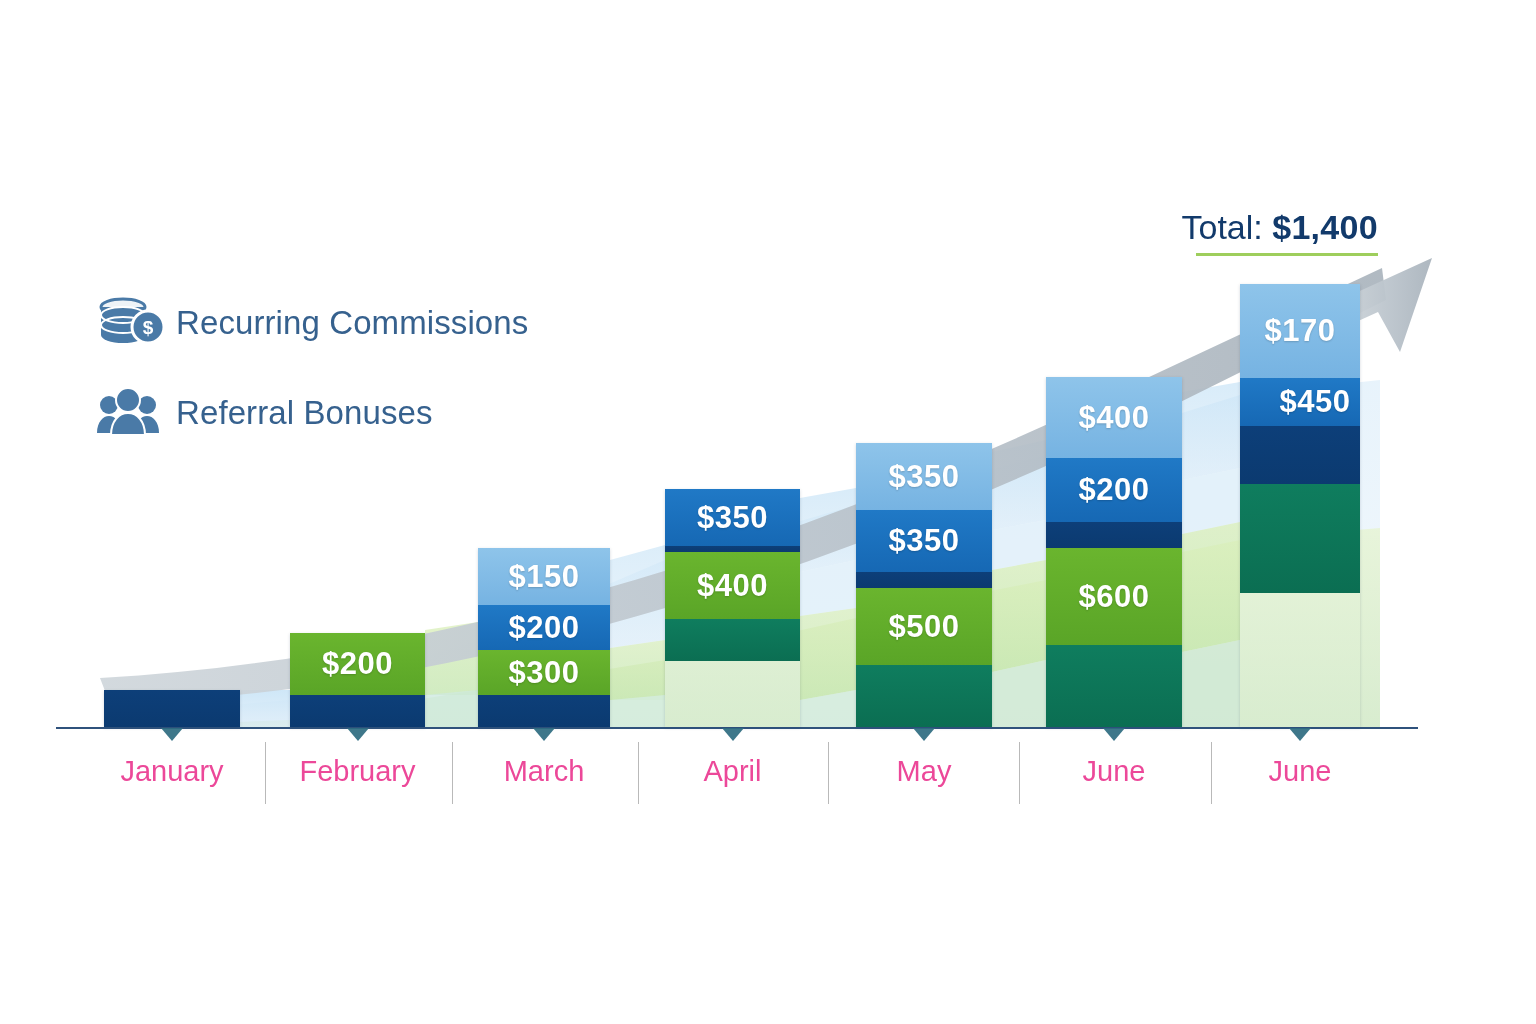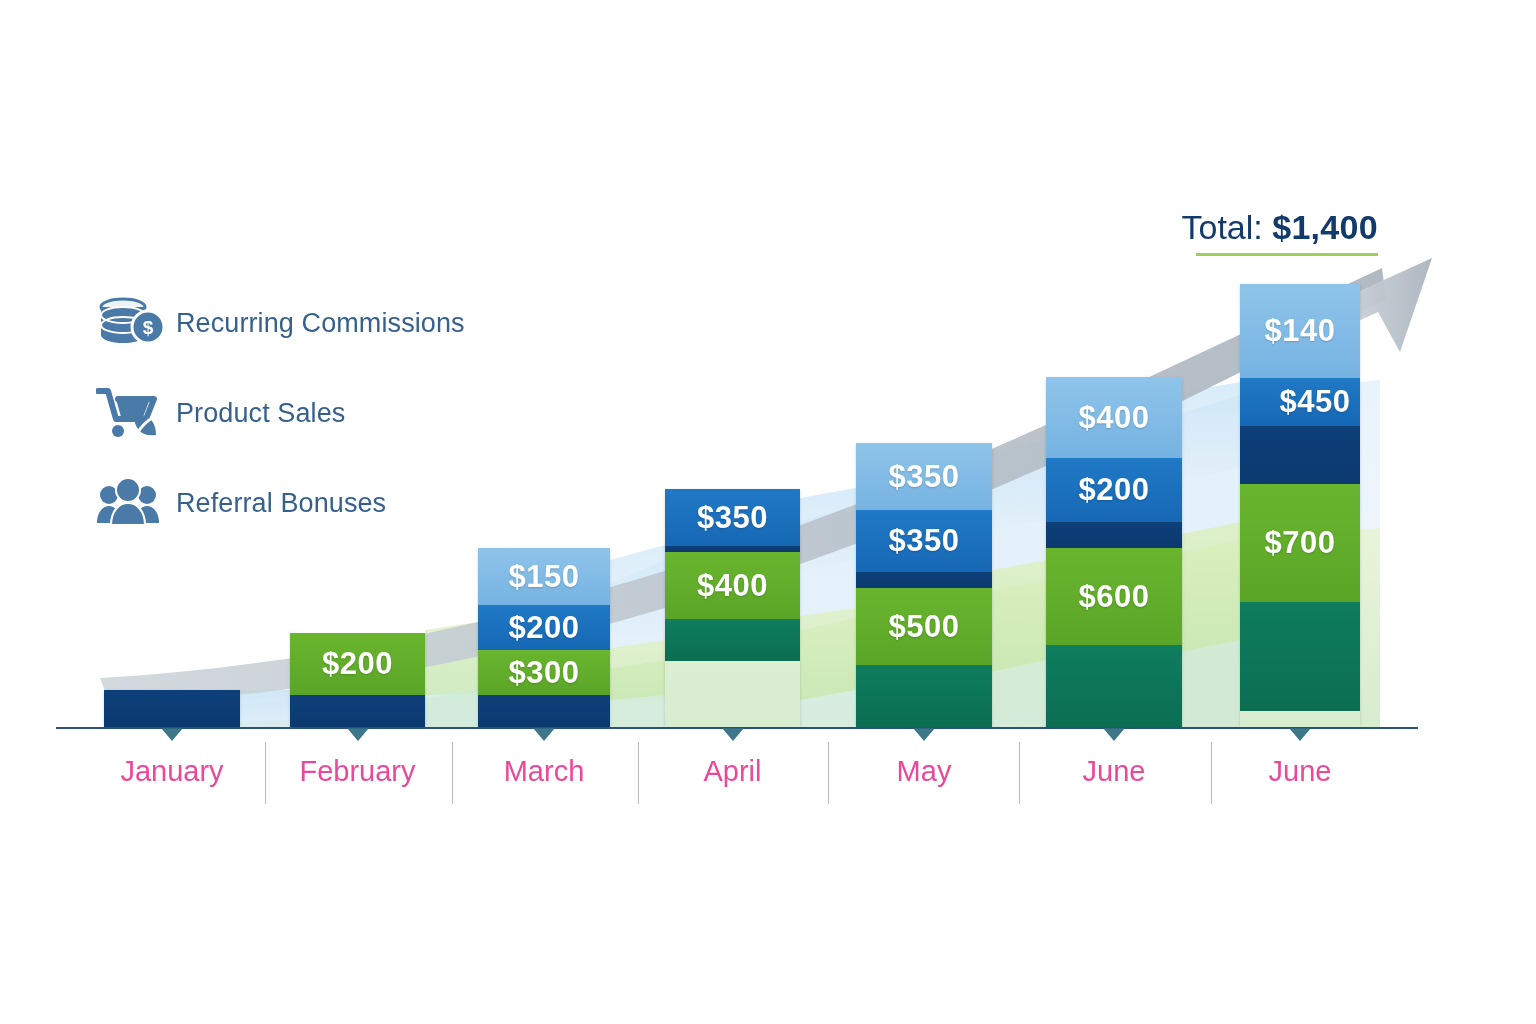--- a/index.html
+++ b/index.html
@@ -42,21 +42,21 @@
   }
   .legend-icon {
     width: 80px;
     height: 62px;
     flex: 0 0 80px;
     display: flex;
     align-items: center;
     justify-content: flex-start;
   }
   .legend-label {
-    font-size: 27px;
+    font-size: 33px;
     color: #36618e;
     letter-spacing: 0.1px;
     white-space: nowrap;
   }
 
   
   .total-box {
     position: absolute;
     right: 158px;
     top: 208px;
@@ -224,32 +224,20 @@
           <path d="M5 32 v8 a22 8 0 0 0 44 0 v-8" fill="#4a7aa7"></path>
           <ellipse cx="27" cy="20" rx="22" ry="8" fill="none" stroke="#fff" stroke-width="2"></ellipse>
           <ellipse cx="27" cy="30" rx="22" ry="8" fill="none" stroke="#fff" stroke-width="2"></ellipse>
           <circle cx="52" cy="32" r="16" fill="#4a7aa7" stroke="#fff" stroke-width="3"></circle>
           <text x="52" y="39" font-family="Liberation Sans, sans-serif" font-size="19" font-weight="700" fill="#ffffff" text-anchor="middle">$</text>
         </svg>
       </span>
       <span class="legend-label">Recurring Commissions</span>
     </div>
 
-    <div class="legend-item">
-      <span class="legend-icon">
-        <svg width="72" height="56" viewBox="0 0 72 56" aria-hidden="true">
-          <path d="M2 6 h10 l8 28 h30 l8 -20 h-36" fill="none" stroke="#4a7aa7" stroke-width="6" stroke-linecap="round" stroke-linejoin="round"></path>
-          <path d="M20 14 h34 l-7 18 h-22 z" fill="#4a7aa7"></path>
-          <circle cx="22" cy="46" r="6" fill="#4a7aa7"></circle>
-          <path d="M38 30 c14 -2 22 6 22 20 c-14 2 -22 -6 -22 -20 z" fill="#4a7aa7"></path>
-          <path d="M40 50 c6 -10 12 -15 18 -18" fill="none" stroke="#ffffff" stroke-width="3"></path>
-        </svg>
-      </span>
-      <span class="legend-label">Product Sales</span>
-    </div>
 
     <div class="legend-item">
       <span class="legend-icon">
         <svg width="72" height="56" viewBox="0 0 72 56" aria-hidden="true">
           <circle cx="13" cy="20" r="9" fill="#4a7aa7"></circle>
           <path d="M1 48 c0 -11 6 -17 12 -17 c6 0 12 6 12 17 z" fill="#4a7aa7"></path>
           <circle cx="51" cy="20" r="9" fill="#4a7aa7"></circle>
           <path d="M39 48 c0 -11 6 -17 12 -17 c6 0 12 6 12 17 z" fill="#4a7aa7"></path>
           <circle cx="32" cy="15" r="12" fill="#4a7aa7" stroke="#ffffff" stroke-width="2"></circle>
           <path d="M15 50 c0 -14 8 -22 17 -22 c9 0 17 8 17 22 z" fill="#4a7aa7" stroke="#ffffff" stroke-width="2"></path>
@@ -320,29 +308,26 @@
           <span>$200</span>
         </div>
         <div class="seg navy" style="height: 26px;"></div>
         <div class="seg green" style="height: 97px;">
           <span>$600</span>
         </div>
         <div class="seg teal" style="height: 82px;"></div>
       </div>
       <div class="bar" style="left: 1240px; width: 120px; height: 443px;">
         <div class="seg light-blue" style="height: 94px;">
-          <span>$140</span>
+          <span>$170</span>
         </div>
         <div class="seg mid-blue" style="height: 48px; padding-left: 30px;">
           <span>$450</span>
         </div>
         <div class="seg navy" style="height: 58px;"></div>
-        <div class="seg green" style="height: 118px;">
-          <span>$700</span>
-        </div>
         <div class="seg teal" style="height: 109px;"></div>
       </div>
     </div>
 
   <div class="baseline"></div>
 
   <div class="plot" id="axis-area">
       <div class="tick-marker" style="left: 172px;"></div>
       <div class="month-label" style="left: 172px;">January</div>
       <div class="divider" style="left: 265px;"></div>

